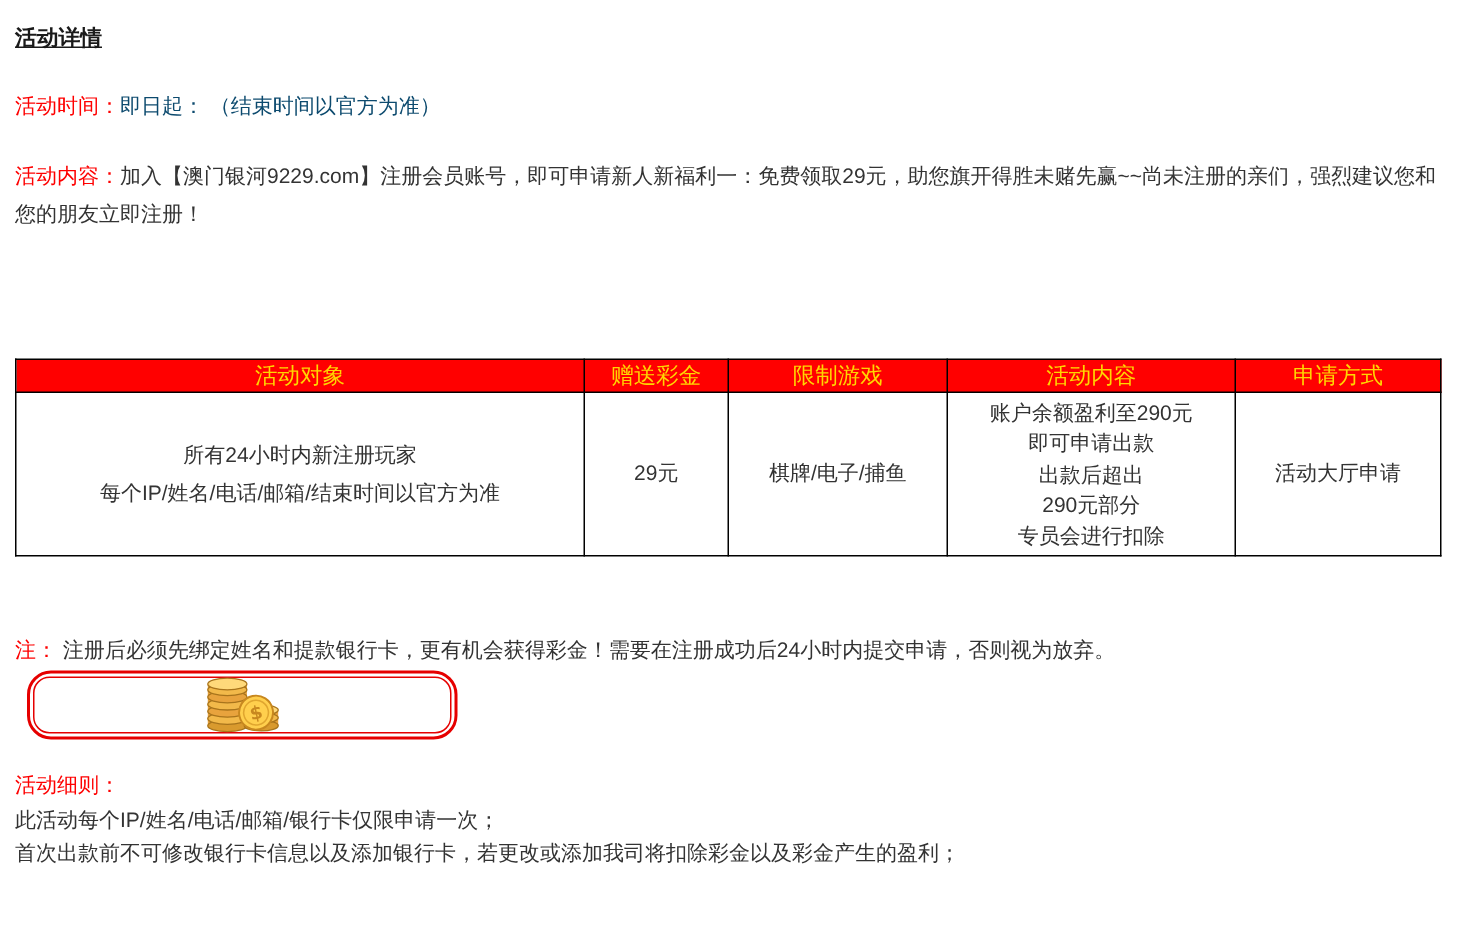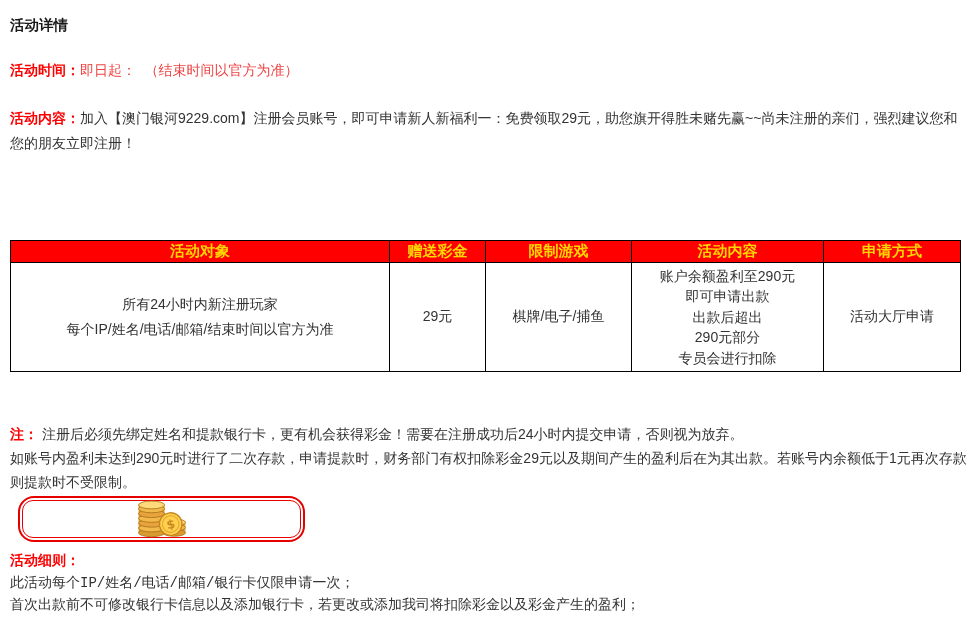--- a/index.html
+++ b/index.html
@@ -8,44 +8,45 @@
     font-size: 14px;
     color: #333333;
   }
   .page { width: 957px; padding: 8px 10px 20px 10px; }
 
   .page-title {
     font-size: 14.5px;
     font-weight: bold;
     color: #1a1a1a;
     margin: 8px 0 26px 0;
+    text-decoration: underline;
   }
 
-  .red-label { color: #fe0000; font-weight: bold; }
-  .red-text  { color: #ef4444; font-family: Liberation Mono, monospace; }
+  .red-label { color: #fe0000; font-weight: normal; }
+  .red-text  { color: #0c4a6e; }
 
   .time-line { margin: 0 0 25px 0; line-height: 19px; }
   .content-line { margin: 0 0 84px 0; line-height: 25px; }
 
   table.promo-table {
     width: 950px;
     border-collapse: collapse;
     table-layout: fixed;
     margin: 0 0 50px 0;
   }
   table.promo-table th, table.promo-table td {
     border: 1px solid #000000;
     text-align: center;
     vertical-align: middle;
   }
   table.promo-table th {
     background: #ff0000;
     color: #ffd700;
     font-size: 15px;
-    font-weight: bold;
+    font-weight: normal;
     height: 21px;
     padding: 0;
   }
   table.promo-table td {
     height: 104px;
     padding: 2px 4px;
     color: #333333;
   }
   .cell-2line { line-height: 25px; }
   .cell-5line { line-height: 20.5px; margin-top: 32px; }
@@ -78,22 +79,22 @@
   .coins-icon { width: 58px; height: 40px; flex: 0 0 auto; display: block; margin-top: -2px; }
   .claim-button-text {
     color: #e60000;
     font-weight: bold;
     font-size: 27px;
     letter-spacing: 1px;
     white-space: nowrap;
     line-height: 1;
   }
 
-  .rules-label { margin: 8px 0 2px 0; line-height: 21px; }
-  .rule-line { line-height: 21.5px; font-family: Liberation Mono, monospace; }
+  .rules-label { margin: 20px 0 2px 0; line-height: 21px; }
+  .rule-line { line-height: 21.5px; }
 </style>
 </head>
 <body>
 
 <div class="page">
 
   <div class="page-title">活动详情</div>
 
   <p class="time-line"><span class="red-label">活动时间：</span><span class="red-text">即日起： （结束时间以官方为准）</span></p>
 
@@ -130,21 +131,20 @@
           <div>出款后超出</div>
           <div>290元部分</div>
           <div>专员会进行扣除</div>
         </td>
         <td>活动大厅申请</td>
       </tr>
     </tbody>
   </table>
 
   <p class="notes"><span class="red-label">注：</span> <span>注册后必须先绑定姓名和提款银行卡，更有机会获得彩金！需要在注册成功后24小时内提交申请，否则视为放弃。</span></p>
-  <p class="notes">如账号内盈利未达到290元时进行了二次存款，申请提款时，财务部门有权扣除彩金29元以及期间产生的盈利后在为其出款。若账号内余额低于1元再次存款则提款时不受限制。</p>
 
 
   <button class="claim-button">
     <span class="claim-button-inner">
       <svg class="coins-icon" viewBox="0 0 64 46" xmlns="http://www.w3.org/2000/svg">
 
         <g stroke="#a8741c" stroke-width="1">
           <rect x="5" y="8" width="30" height="32" fill="#e8a33d" stroke="none"></rect>
           <ellipse cx="20" cy="40" rx="15" ry="4.5" fill="#d99a2e"></ellipse>
           <ellipse cx="20" cy="34.5" rx="15" ry="4.5" fill="#f2b94a"></ellipse>

